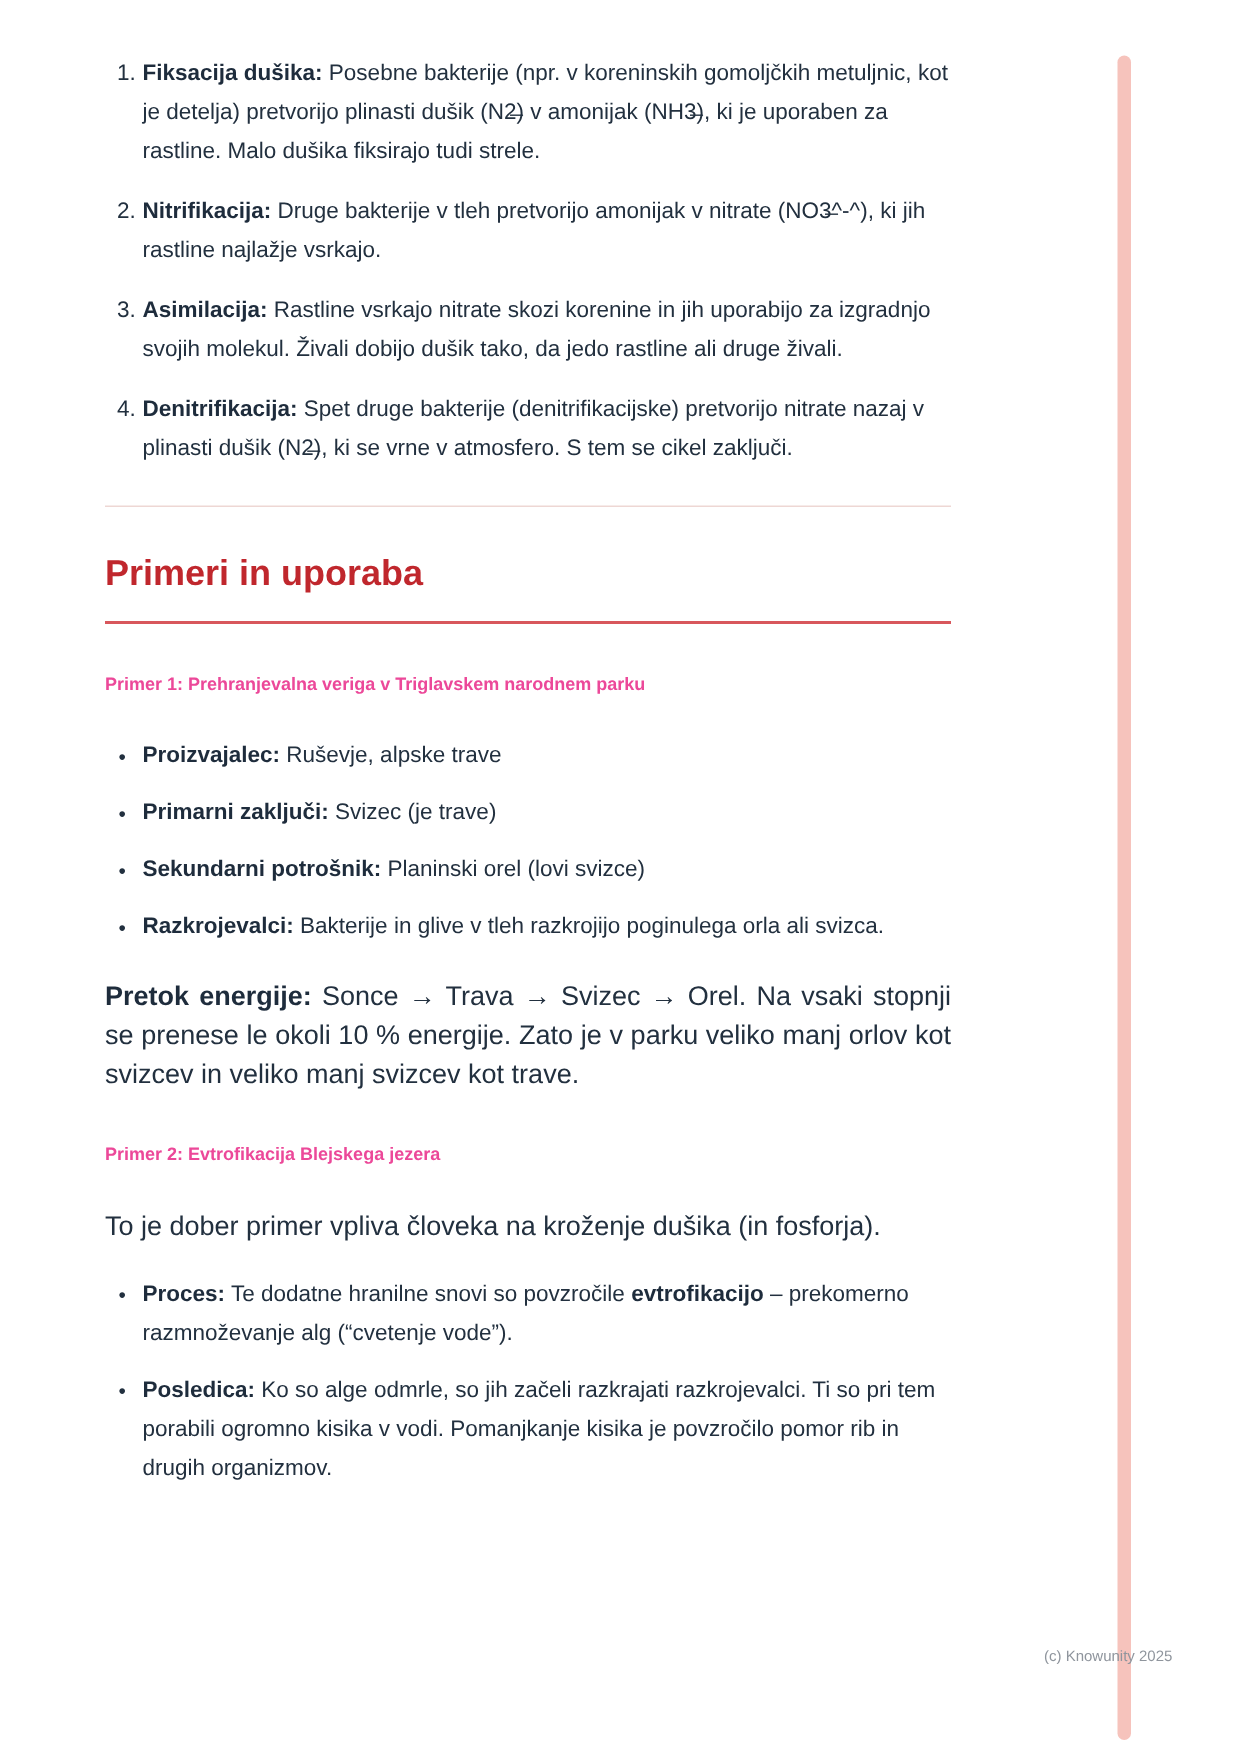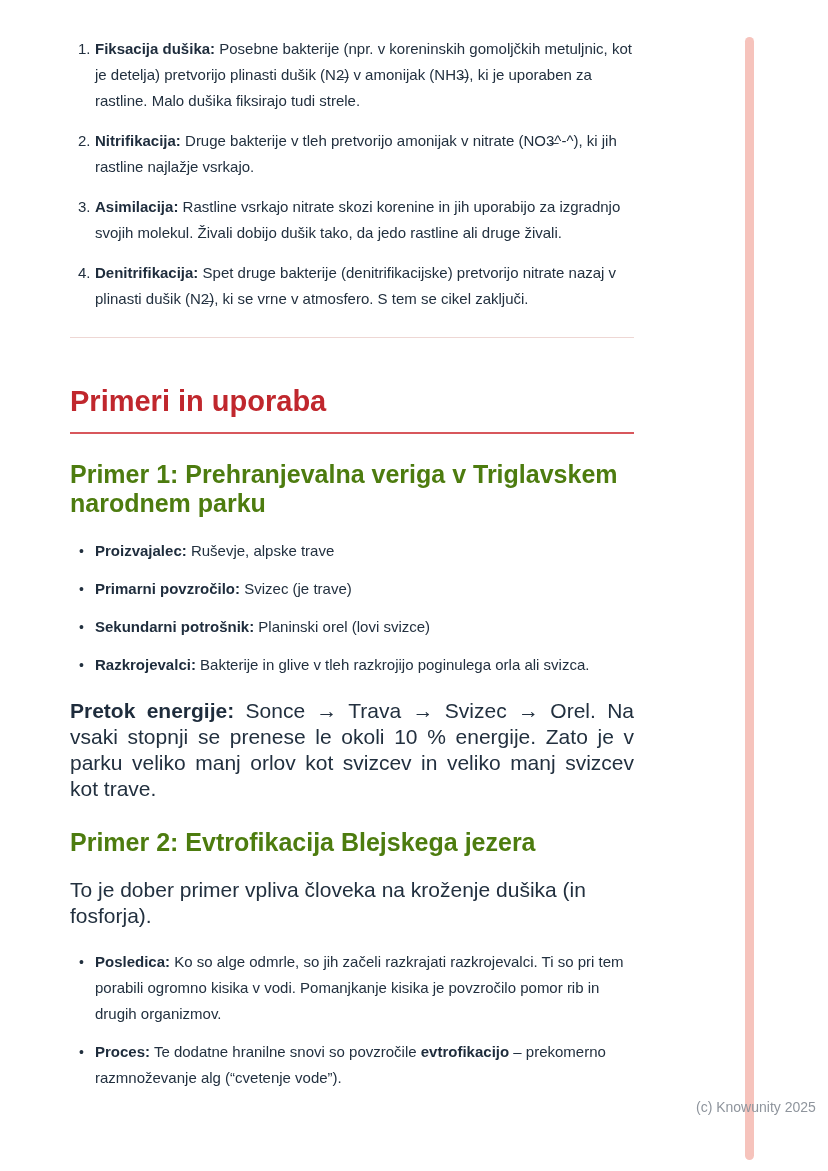--- a/index.html
+++ b/index.html
@@ -42,60 +42,60 @@
   }
   strong { font-weight: bold; color: #1e2c3c; }
 
   .divider {
     height: 1px;
     background: #eed7d4;
     margin-top: 25px;
   }
 
   h1.section-title {
-    margin-top: 46px;
-    font-size: 29px;
+    margin-top: 28px;
+    font-size: 24px;
     line-height: 34px;
     font-weight: bold;
     color: #c0272d;
     letter-spacing: 0;
   }
   .section-underline {
     height: 2px;
     background: #d8575c;
     margin-top: 14px;
   }
 
   h2.sub-title {
     margin-top: 26px;
-    font-size: 25px;
+    font-size: 12px;
     line-height: 29px;
     font-weight: bold;
-    color: #4d7c0f;
+    color: #ec4899;
   }
 
   .bullet-list { margin-top: 20px; padding-left: 9px; }
   .bullet-item { display: flex; margin-bottom: 12px; }
   .bullet-item .dot {
     flex: 0 0 16px;
     font-size: 14px; line-height: 26px;
     color: #22303f;
   }
   .bullet-item .dot::before { content: "\2022"; }
 
   p.para {
     margin-top: 20px;
-    font-size: 21px; line-height: 26px;
+    font-size: 18px; line-height: 26px;
   }
   p.para.justified { text-align: justify; }
 
   .footer-credit {
     position: absolute;
     left: 696px; top: 1099px;
-    font-size: 14px;
+    font-size: 10px;
     color: #8f959d;
     z-index: 3;
     white-space: nowrap;
   }
 </style>
 </head>
 <body>
 
 <div class="page">
 
@@ -136,21 +136,21 @@
 
     <div class="bullet-list">
 
       <div class="bullet-item">
         <span class="dot"></span>
         <p class="txt"><strong>Proizvajalec:</strong><span> Ruševje, alpske trave</span></p>
       </div>
 
       <div class="bullet-item">
         <span class="dot"></span>
-        <p class="txt"><strong>Primarni povzročilo:</strong><span> Svizec (je trave)</span></p>
+        <p class="txt"><strong>Primarni zaključi:</strong><span> Svizec (je trave)</span></p>
       </div>
 
       <div class="bullet-item">
         <span class="dot"></span>
         <p class="txt"><strong>Sekundarni potrošnik:</strong><span> Planinski orel (lovi svizce)</span></p>
       </div>
 
       <div class="bullet-item">
         <span class="dot"></span>
         <p class="txt"><strong>Razkrojevalci:</strong><span> Bakterije in glive v tleh razkrojijo poginulega orla ali svizca.</span></p>
@@ -162,26 +162,26 @@
 
     <h2 class="sub-title">Primer 2: Evtrofikacija Blejskega jezera</h2>
 
     <p class="para">To je dober primer vpliva človeka na kroženje dušika (in fosforja).</p>
 
     <div class="bullet-list">
 
 
       <div class="bullet-item">
         <span class="dot"></span>
-        <p class="txt"><strong>Posledica:</strong><span> Ko so alge odmrle, so jih začeli razkrajati razkrojevalci. Ti so pri tem porabili ogromno kisika v vodi. Pomanjkanje kisika je povzročilo pomor rib in drugih organizmov.</span></p>
+        <p class="txt"><strong>Proces:</strong><span> Te dodatne hranilne snovi so povzročile </span><strong>evtrofikacijo</strong><span> – prekomerno razmnoževanje alg (“cvetenje vode”).</span></p>
       </div>
 
       <div class="bullet-item">
         <span class="dot"></span>
-        <p class="txt"><strong>Proces:</strong><span> Te dodatne hranilne snovi so povzročile </span><strong>evtrofikacijo</strong><span> – prekomerno razmnoževanje alg (“cvetenje vode”).</span></p>
+        <p class="txt"><strong>Posledica:</strong><span> Ko so alge odmrle, so jih začeli razkrajati razkrojevalci. Ti so pri tem porabili ogromno kisika v vodi. Pomanjkanje kisika je povzročilo pomor rib in drugih organizmov.</span></p>
       </div>
 
 
     </div>
 
   </div>
 
   <div class="footer-credit">(c) Knowunity 2025</div>
 
 </div>

